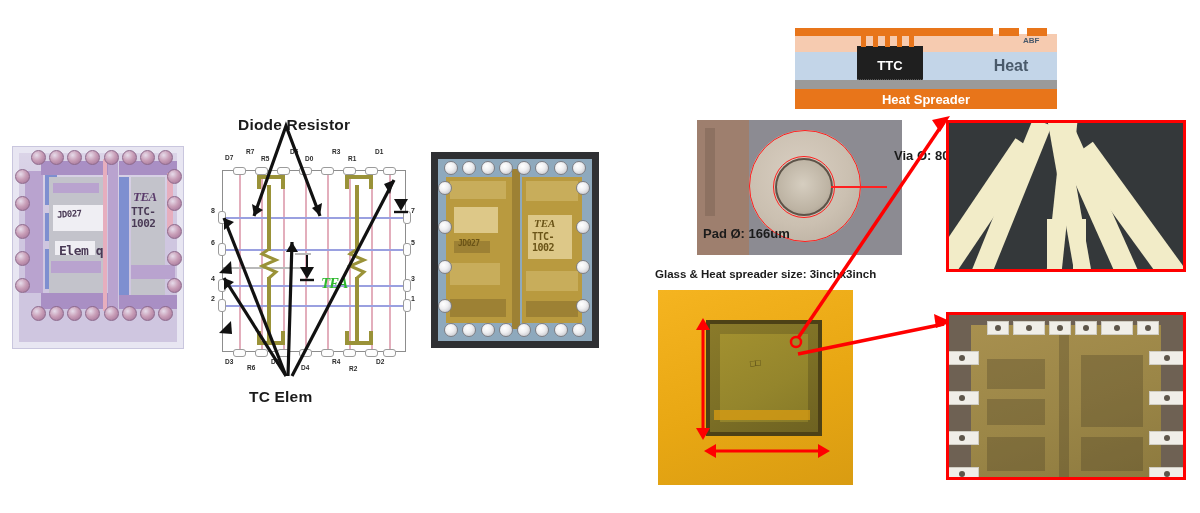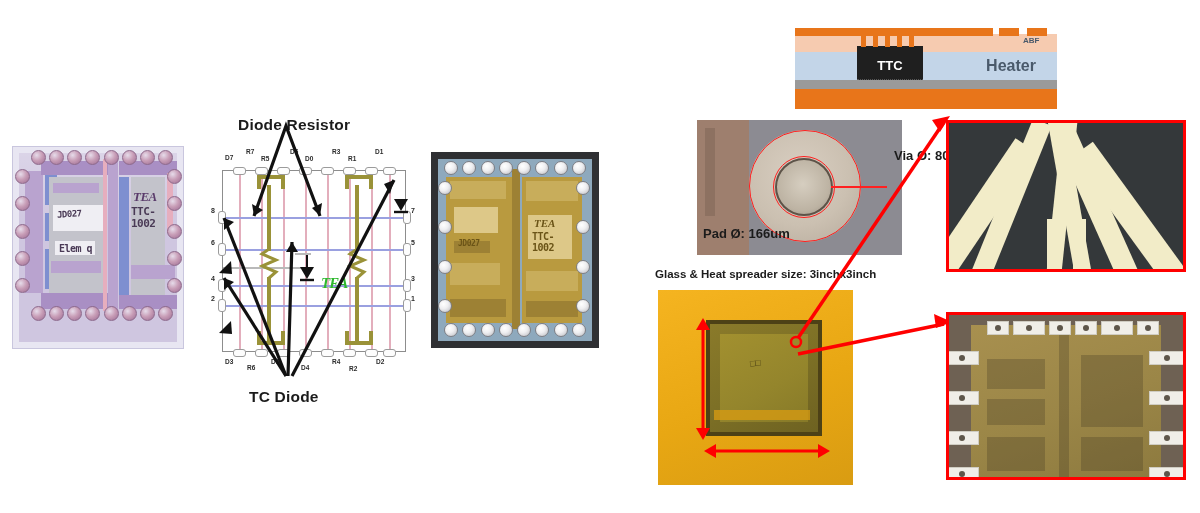--- a/index.html
+++ b/index.html
@@ -226,21 +226,21 @@
       <div class="blk blue" style="left:100px;top:24px;  width:10px; height:118px;"></div>
       <div class="blk gray" style="left:112px;top:24px;  width:34px; height:118px;"></div>
       <div class="blk pur" style="left:112px;top:112px; width:44px; height:14px;"></div>
       <div class="blk pur2" style="left:100px;top:142px; width:58px; height:14px;"></div>
       <div class="blk pink" style="left:148px;top:20px;  width:6px;  height:60px;"></div>
 
       <div class="die-logo die-mark" style="left:114px; top:36px; font-size:13px; color:#5a3b6b; font-style:italic;">TEA</div>
       <div class="die-mark" style="left:112px; top:52px; font-size:11px;">TTC-</div>
       <div class="die-mark" style="left:112px; top:64px; font-size:11px;">1002</div>
       <div class="die-mark" style="left:38px; top:56px; font-size:9px; transform:rotate(-3deg);">JD027</div>
-      <div class="die-mark" style="left:40px; top:90px; font-size:10px;">Elem q</div>
+      <div class="die-mark" style="left:40px; top:90px; font-size:13px;">Elem q</div>
 
       <div class="pad-row" style="left:12px; top:-3px; width:142px;">
         <div class="bpad"></div>
           <div class="bpad"></div>
         <div class="bpad"></div>
           <div class="bpad"></div>
         <div class="bpad"></div>
           <div class="bpad"></div>
         <div class="bpad"></div>
           <div class="bpad"></div>
@@ -266,21 +266,21 @@
         <div class="bpad"></div>
           <div class="bpad"></div>
         <div class="bpad"></div>
           <div class="bpad"></div>
         <div class="bpad"></div>
       </div>
     </div>
   </div>
 
   <div class="lbl title-heater">Diode Resistor</div>
-  <div class="lbl title-tcdiode">TC Diode</div>
+  <div class="lbl title-tcdiode">TC Elem</div>
 
   <div class="abs" id="schematic">
 
     <div class="complbl" style="left:17px; top:46px;">D7</div>
     <div class="complbl" style="left:38px; top:40px;">R7</div>
     <div class="complbl" style="left:53px; top:47px;">R5</div>
     <div class="complbl" style="left:82px; top:40px;">D6</div>
     <div class="complbl" style="left:97px; top:47px;">D0</div>
     <div class="complbl" style="left:124px;top:40px;">R3</div>
     <div class="complbl" style="left:140px;top:47px;">R1</div>
@@ -489,21 +489,22 @@
     <div class="xs-layer" style="left:78px; top:21px; width:5px; height:12px; background:#e8751a;"></div>
     <div class="xs-layer" style="left:90px; top:21px; width:5px; height:12px; background:#e8751a;"></div>
     <div class="xs-layer" style="left:102px;top:21px; width:5px; height:12px; background:#e8751a;"></div>
     <div class="xs-layer" style="left:114px;top:21px; width:5px; height:12px; background:#e8751a;"></div>
 
     <div class="xs-layer" style="left:0; top:66px; width:262px; height:9px; background:#9a9a9a;"></div>
 
     <div class="xs-layer" style="left:0; top:75px; width:262px; height:20px; background:#e8751a;"></div>
 
     <div class="xs-text" style="left:62px; top:38px; width:66px; height:26px; font-size:13px;">TTC</div>
-    <div class="xs-text" style="left:176px; top:38px; width:80px; height:28px; font-size:16px; color:#4a5a6b;">Heater</div>
+    <div class="xs-text" style="left:176px; top:38px; width:80px; height:28px; font-size:16px; color:#4a5a6b;">Heat</div>
+    <div class="xs-text" style="left:0; top:75px; width:262px; height:20px; font-size:13px;">Heat Spreader</div>
     <div class="abs" style="left:228px; top:22px; font-size:8px; font-weight:bold; color:#4a5a6b;">ABF</div>
   </div>
 
   <div class="abs" id="via-photo">
     <div class="vp-left"></div>
     <div class="vp-left2"></div>
     <div class="via-ring-outer" style="left:52px; top:10px; width:112px; height:112px;"></div>
     <div class="via-ring-circle" style="left:52px; top:10px; width:112px; height:112px;"></div>
     <div class="via-core" style="left:78px; top:38px; width:58px; height:58px;"></div>
     <div class="via-ring-circle" style="left:76px; top:36px; width:62px; height:62px;"></div>

